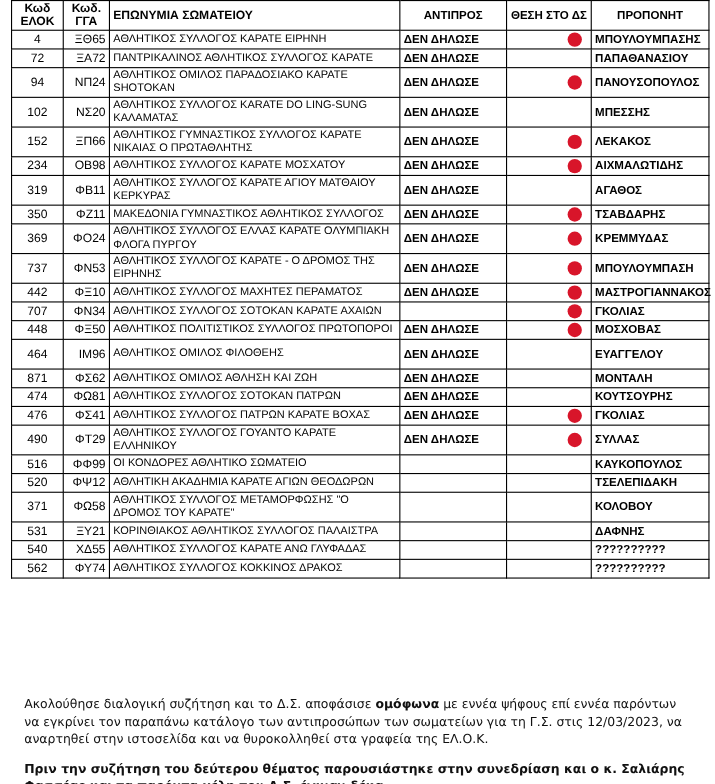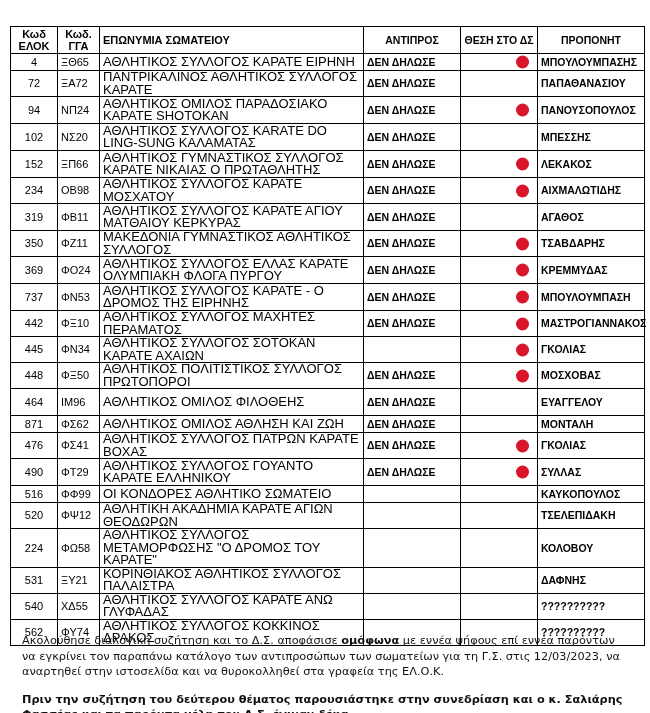--- a/index.html
+++ b/index.html
@@ -1,33 +1,33 @@
 <!DOCTYPE html>
 <html><head>
 <meta charset="utf-8">
 <style>
   html, body { margin: 0; padding: 0; background: #ffffff; }
   body { width: 650px; height: 713px; position: relative; overflow: hidden; }
-  .table-wrap { position: absolute; left: 10px; top: 26px; width: 628px; }
+  .table-wrap { position: absolute; left: 10px; top: 0; width: 628px; }
   table {
     border-collapse: collapse;
     width: 628px;
     font-family: "Liberation Sans", sans-serif;
     font-size: 10.5px;
     color: #000;
     table-layout: fixed;
   }
   td, th { border: 1px solid #000; padding: 0 3px; line-height: 12.5px; vertical-align: middle; }
   th { font-weight: bold; height: 26px; }
   th.c-elok, th.c-gga { text-align: center; font-size: 11px; line-height: 12px; }
   th.c-name { text-align: left; font-size: 11px; }
   th.c-rep, th.c-pos, th.c-coach { text-align: center; font-size: 10.5px; margin-top: 45px; }
   .c-elok { width: 40px; text-align: center; font-size: 11px; }
-  .c-gga  { width: 35px; text-align: left; font-size: 11px; }
-  .c-name { width: 257px; text-align: left; font-size: 13px; }
+  .c-gga  { width: 35px; text-align: right; font-size: 11px; }
+  .c-name { width: 257px; text-align: left; font-size: 10px; }
   .c-rep  { width: 90px; font-weight: bold; font-size: 10.5px; }
   .c-pos  { width: 70px; position: relative; }
   .c-coach{ width: 100px; font-weight: bold; font-size: 10.5px; }
   tr.single td { height: 16px; }
   tr.double td { height: 26px; }
   .dot {
     display: block; width: 13px; height: 13px; border-radius: 50%;
     background: #d8152a; position: absolute; top: 50%; transform: translateY(-50%);
   }
   .dot.right { right: 8px; }
@@ -153,21 +153,21 @@
           <td class="c-elok">442</td>
           <td class="c-gga">ΦΞ10</td>
           <td class="c-name">ΑΘΛΗΤΙΚΟΣ ΣΥΛΛΟΓΟΣ ΜΑΧΗΤΕΣ ΠΕΡΑΜΑΤΟΣ</td>
           <td class="c-rep">ΔΕΝ ΔΗΛΩΣΕ</td>
           <td class="c-pos">
             <span class="dot right" style="background: rgb(216, 21, 42);"></span>
           </td>
           <td class="c-coach">ΜΑΣΤΡΟΓΙΑΝΝΑΚΟΣ</td>
         </tr>
         <tr class="single">
-          <td class="c-elok">445</td>
+          <td class="c-elok">707</td>
           <td class="c-gga">ΦΝ34</td>
           <td class="c-name">ΑΘΛΗΤΙΚΟΣ ΣΥΛΛΟΓΟΣ ΣΟΤΟΚΑΝ ΚΑΡΑΤΕ ΑΧΑΙΩΝ</td>
           <td class="c-rep"></td>
           <td class="c-pos">
             <span class="dot right" style="background: rgb(216, 21, 42);"></span>
           </td>
           <td class="c-coach">ΓΚΟΛΙΑΣ</td>
         </tr>
         <tr class="single">
           <td class="c-elok">448</td>
@@ -189,20 +189,28 @@
         </tr>
         <tr class="single">
           <td class="c-elok">871</td>
           <td class="c-gga">ΦΣ62</td>
           <td class="c-name">ΑΘΛΗΤΙΚΟΣ ΟΜΙΛΟΣ ΑΘΛΗΣΗ ΚΑΙ ΖΩΗ</td>
           <td class="c-rep">ΔΕΝ ΔΗΛΩΣΕ</td>
           <td class="c-pos"></td>
           <td class="c-coach">ΜΟΝΤΑΛΗ</td>
         </tr>
         <tr class="single">
+          <td class="c-elok">474</td>
+          <td class="c-gga">ΦΩ81</td>
+          <td class="c-name">ΑΘΛΗΤΙΚΟΣ ΣΥΛΛΟΓΟΣ ΣΟΤΟΚΑΝ ΠΑΤΡΩΝ</td>
+          <td class="c-rep">ΔΕΝ ΔΗΛΩΣΕ</td>
+          <td class="c-pos"></td>
+          <td class="c-coach">ΚΟΥΤΣΟΥΡΗΣ</td>
+        </tr>
+        <tr class="single">
           <td class="c-elok">476</td>
           <td class="c-gga">ΦΣ41</td>
           <td class="c-name">ΑΘΛΗΤΙΚΟΣ ΣΥΛΛΟΓΟΣ ΠΑΤΡΩΝ ΚΑΡΑΤΕ ΒΟΧΑΣ</td>
           <td class="c-rep">ΔΕΝ ΔΗΛΩΣΕ</td>
           <td class="c-pos">
             <span class="dot right" style="background: rgb(216, 21, 42);"></span>
           </td>
           <td class="c-coach">ΓΚΟΛΙΑΣ</td>
         </tr>
         <tr class="double">
@@ -225,21 +233,21 @@
         </tr>
         <tr class="single">
           <td class="c-elok">520</td>
           <td class="c-gga">ΦΨ12</td>
           <td class="c-name">ΑΘΛΗΤΙΚΗ ΑΚΑΔΗΜΙΑ ΚΑΡΑΤΕ ΑΓΙΩΝ ΘΕΟΔΩΡΩΝ</td>
           <td class="c-rep"></td>
           <td class="c-pos"></td>
           <td class="c-coach">ΤΣΕΛΕΠΙΔΑΚΗ</td>
         </tr>
         <tr class="double">
-          <td class="c-elok">224</td>
+          <td class="c-elok">371</td>
           <td class="c-gga">ΦΩ58</td>
           <td class="c-name">ΑΘΛΗΤΙΚΟΣ ΣΥΛΛΟΓΟΣ ΜΕΤΑΜΟΡΦΩΣΗΣ "Ο ΔΡΟΜΟΣ ΤΟΥ ΚΑΡΑΤΕ"</td>
           <td class="c-rep"></td>
           <td class="c-pos"></td>
           <td class="c-coach">ΚΟΛΟΒΟΥ</td>
         </tr>
         <tr class="single">
           <td class="c-elok">531</td>
           <td class="c-gga">ΞΥ21</td>
           <td class="c-name">ΚΟΡΙΝΘΙΑΚΟΣ ΑΘΛΗΤΙΚΟΣ ΣΥΛΛΟΓΟΣ ΠΑΛΑΙΣΤΡΑ</td>

